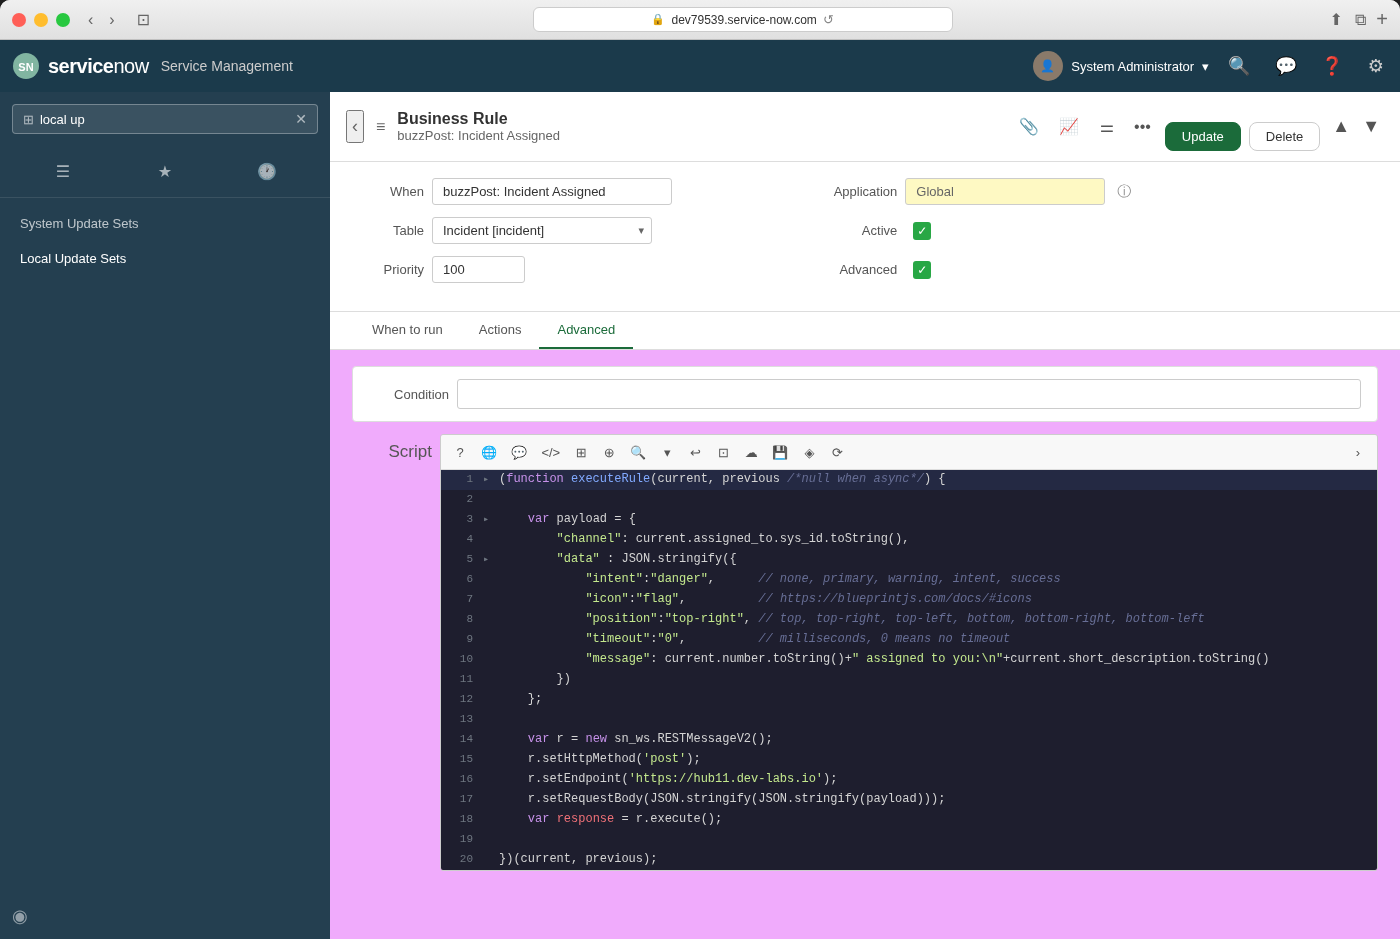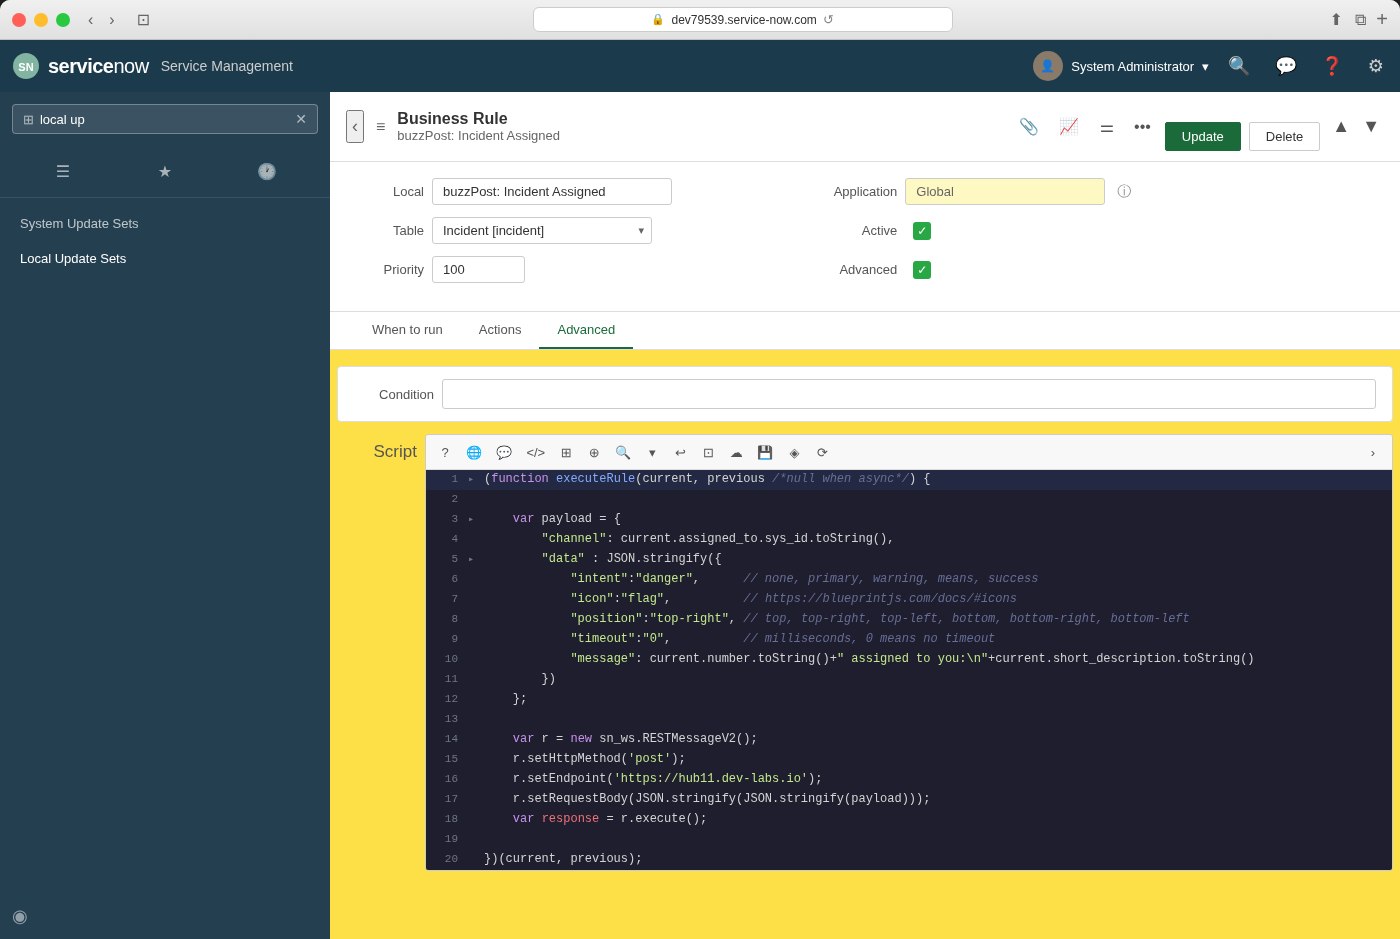--- a/index.html
+++ b/index.html
@@ -61,21 +61,21 @@
 
     
     .content-header { background: white; padding: 10px 16px; display: flex; align-items: center; gap: 12px; border-bottom: 1px solid #ddd; }
     .back-btn { color: #666; cursor: pointer; font-size: 18px; padding: 4px; }
     .breadcrumb-icon { color: #666; font-size: 16px; }
     .breadcrumb-info { flex: 1; }
     .breadcrumb-title { font-size: 16px; font-weight: 600; color: #333; }
     .breadcrumb-sub { font-size: 13px; color: #666; }
     .header-actions { display: flex; align-items: center; gap: 8px; }
     .header-action-icon { color: #555; font-size: 16px; cursor: pointer; padding: 6px; }
-    .btn { padding: 6px 16px; border: 1px solid #ccc; border-radius: 2px; cursor: pointer; font-size: 13px; background: white; color: #333; margin-top: 20px; }
+    .btn { padding: 6px 16px; border: 1px solid #ccc; border-radius: 8px; cursor: pointer; font-size: 13px; background: white; color: #333; margin-top: 20px; }
     .btn-primary { background: #1b6b3a; color: white; border-color: #1b6b3a; font-weight: 500; }
     .btn-danger { background: white; color: #333; }
     .nav-up-down { display: flex; gap: 4px; }
     .nav-btn { color: #555; font-size: 18px; cursor: pointer; padding: 4px; }
 
     
     .form-area { padding: 16px 24px; background: white; border-bottom: 1px solid #ddd; }
     .form-row { display: flex; align-items: center; margin-bottom: 12px; gap: 16px; }
     .form-group { display: flex; align-items: center; gap: 8px; flex: 1; }
     .form-label { font-size: 13px; color: #555; text-align: right; min-width: 70px; }
@@ -89,21 +89,21 @@
     .checkbox-wrapper { display: flex; align-items: center; }
     .checkbox-green { width: 18px; height: 18px; border: 2px solid #28a745; border-radius: 3px; background: #28a745; display: flex; align-items: center; justify-content: center; color: white; font-size: 12px; cursor: pointer; }
     .info-icon { color: #888; cursor: pointer; font-size: 14px; padding: 4px; }
 
     
     .tabs-row { display: flex; background: white; border-bottom: 1px solid #ddd; padding: 0 24px; }
     .tab { padding: 10px 18px; font-size: 13px; cursor: pointer; color: #555; border-bottom: 2px solid transparent; }
     .tab.active { color: #1b6b3a; border-bottom: 2px solid #1b6b3a; font-weight: 500; background: white; }
 
     
-    .tab-content { flex: 1; overflow-y: auto; padding: 16px 7px; background: #fde047; }
+    .tab-content { flex: 1; overflow-y: auto; padding: 16px 22px; background: #f0abfc; }
 
     
     .editor-toolbar { background: #f8f8f8; border-bottom: 1px solid #ddd; padding: 4px 6px; display: flex; align-items: center; gap: 2px; }
     .editor-tool { background: none; border: 1px solid transparent; border-radius: 3px; padding: 3px 5px; cursor: pointer; font-size: 13px; color: #555; display: flex; align-items: center; justify-content: center; min-width: 26px; height: 26px; }
     .editor-expand { margin-left: auto; }
 
     
     .code-area { background: #1e1e2e; font-family: "Monaco", "Menlo", "Courier New", monospace; font-size: 12px; line-height: 1.5; overflow: auto; min-height: 340px; }
     .code-line { display: flex; align-items: flex-start; min-height: 20px; }
     .line-num { color: #6e7680; min-width: 42px; text-align: right; padding: 0 10px 0 0; user-select: none; font-size: 11px; padding-top: 1px; flex-shrink: 0; }
@@ -219,21 +219,21 @@
           <div class="nav-up-down">
             <span class="nav-btn">▲</span>
             <span class="nav-btn">▼</span>
           </div>
         </div>
       </div>
 
       <div class="form-area">
         <div class="form-row">
           <div class="form-group">
-            <span class="form-label">Local</span>
+            <span class="form-label">When</span>
             <input class="form-input form-input-wide" value="buzzPost: Incident Assigned" style="width: 240px;">
           </div>
           <div class="form-group" style="flex:1.2;">
             <span class="form-label">Application</span>
             <input class="form-input form-input-wide form-input-readonly" value="Global" readonly="" style="width: 200px;">
             <span class="info-icon">ⓘ</span>
           </div>
         </div>
         <div class="form-row">
           <div class="form-group">
@@ -335,21 +335,21 @@
 
               <div class="code-line">
                 <span class="line-num">5</span>
                 <span class="line-arrow">▸</span>
                 <span class="line-content">        <span class="str">"data"</span> : JSON.stringify({</span>
               </div>
 
               <div class="code-line">
                 <span class="line-num">6</span>
                 <span class="line-arrow"></span>
-                <span class="line-content">            <span class="str">"intent"</span>:<span class="str">"danger"</span>,      <span class="cmt">// none, primary, warning, means, success</span></span>
+                <span class="line-content">            <span class="str">"intent"</span>:<span class="str">"danger"</span>,      <span class="cmt">// none, primary, warning, intent, success</span></span>
               </div>
 
               <div class="code-line">
                 <span class="line-num">7</span>
                 <span class="line-arrow"></span>
                 <span class="line-content">            <span class="str">"icon"</span>:<span class="str">"flag"</span>,          <span class="cmt">// https://blueprintjs.com/docs/#icons</span></span>
               </div>
 
               <div class="code-line">
                 <span class="line-num">8</span>

